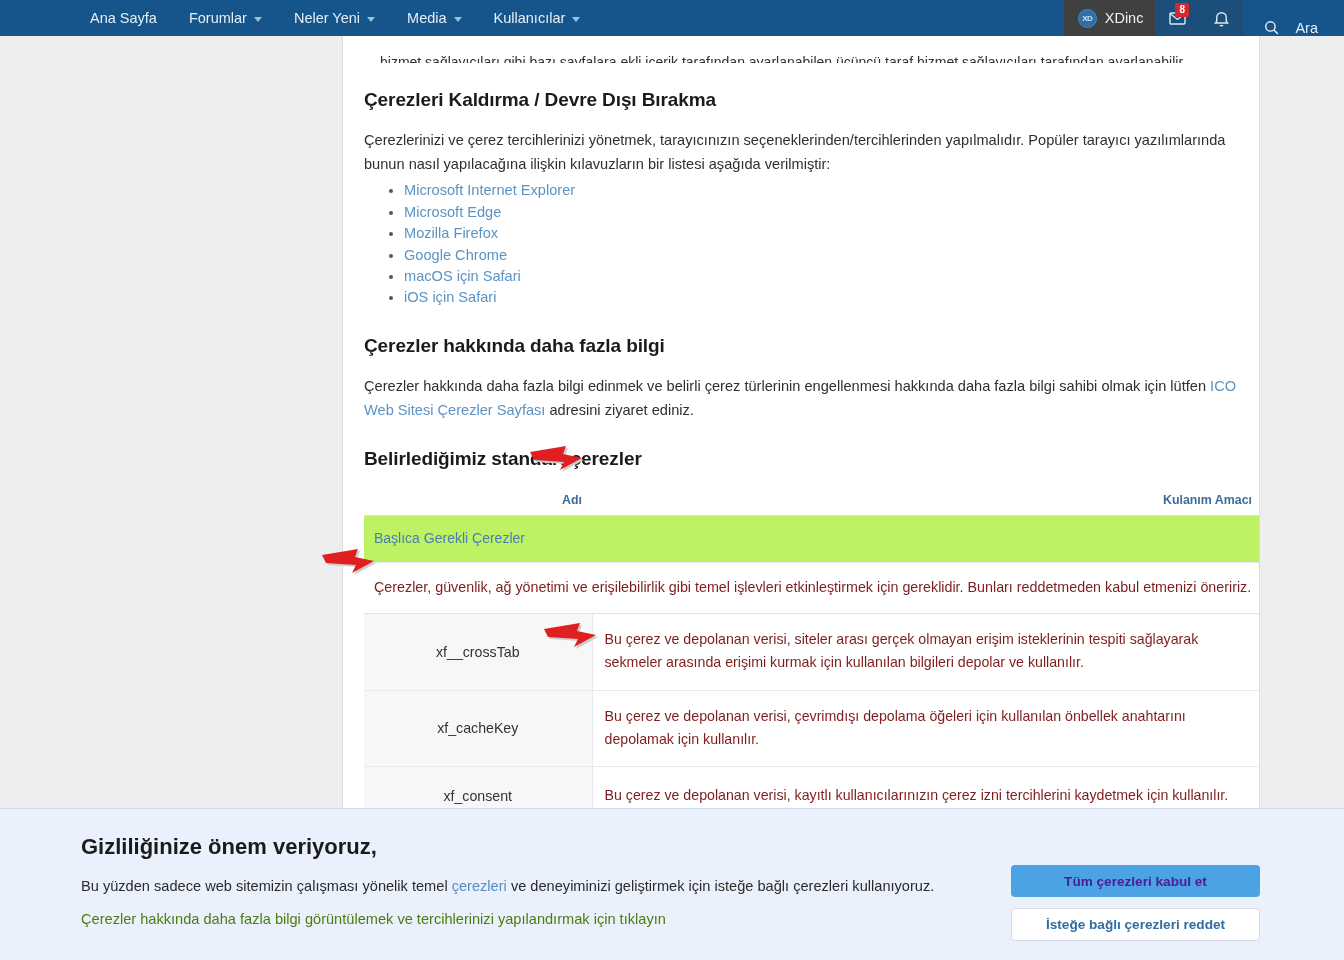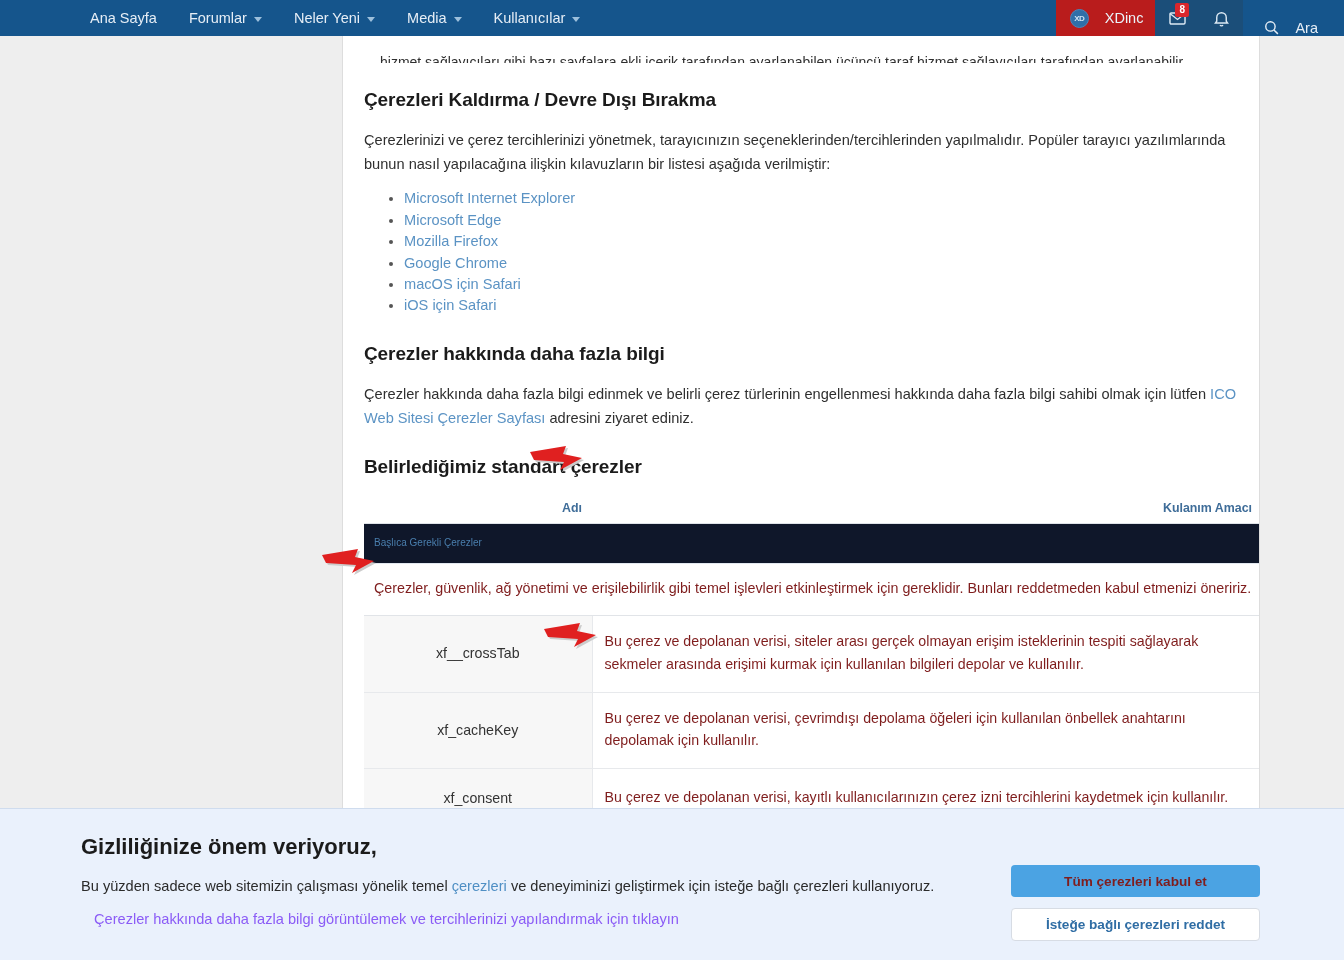--- a/index.html
+++ b/index.html
@@ -25,22 +25,22 @@
     padding:0 16px;
     color:#e6eef6; font-size:14.5px;
     cursor:pointer; white-space:nowrap;
   }
   .caret{
     width:0;height:0;border-left:4px solid transparent;border-right:4px solid transparent;
     border-top:5px solid #9dc0dc; display:inline-block; margin-top:2px;
   }
   .nav-right{ margin-left:auto; display:flex; align-items:stretch; }
   .nav-user{
-    display:flex; align-items:center; gap:16px; padding:0 12px 0 14px;
-    background:#b91c1c; color:#eaf2f8; font-size:14.5px; cursor:pointer;
+    display:flex; align-items:center; gap:8px; padding:0 12px 0 14px;
+    background:#404040; color:#eaf2f8; font-size:14.5px; cursor:pointer;
   }
   .avatar{
     width:19px;height:19px;border-radius:50%;
     background:#2f6fa8; color:#cfe3f3;
     font-size:8px; font-weight:bold;
     display:flex;align-items:center;justify-content:center;
     letter-spacing:-0.5px;
     border:1px solid #4a86bb;
   }
   .nav-icon-btn{
@@ -84,21 +84,21 @@
   h2.sec{
     font-size:19px; font-weight:bold; color:#1b1b1b;
     margin:26px 0 0 0; letter-spacing:-0.1px;
   }
   p.para{
     font-size:14.6px; color:#2f2f2f; line-height:1.62;
     margin:18px 0 0 0; max-width:890px;
   }
   a.lnk{ color:#5b93c4; text-decoration:none; }
 
-  ul.browsers{ margin:12px 0 0 0; padding-left:40px; }
+  ul.browsers{ margin:4px 0 0 0; padding-left:40px; }
   ul.browsers li{
     color:#555; font-size:14.6px; line-height:1.47; margin:0;
   }
   ul.browsers li a{ color:#5b93c4; text-decoration:none; }
 
   
   .cookie-table{
     margin-top:17px; width:898px;
     border-collapse:collapse;
     table-layout:fixed;
@@ -108,22 +108,22 @@
     text-align:right; padding:6px 10px 8px 10px;
     border-bottom:1px solid #dfe3e8;
   }
   .cookie-table th.c1{ width:228px; }
   .cookie-table td{
     font-size:14.2px; color:#7f1d1d; line-height:1.6;
     vertical-align:middle;
     border-bottom:1px solid #e7e9ec;
   }
   tr.group-row td{
-    background:#0f172a;
-    color:#4a7fae; font-size:10px;
+    background:#bef264;
+    color:#4a7fae; font-size:14px;
     padding:11px 10px 12px 10px;
     border-bottom:1px solid #e2e8ef;
   }
   tr.note-row td{
     padding:13px 10px 15px 10px;
     background:#ffffff; border-bottom:1px solid #e1e4e8;
     font-size:14.3px;
   }
   td.name-cell{
     background:#f7f7f7; text-align:center;
@@ -146,29 +146,29 @@
   .consent-title{
     position:absolute; left:81px; top:25px;
     font-size:22px; font-weight:bold; color:#1b1b1b;
   }
   .consent-body{
     position:absolute; left:81px; top:66px;
     font-size:14.6px; color:#2b2b2b; line-height:1.6;
   }
   .consent-body a{ color:#4f8fc4; text-decoration:none; }
   .consent-more{
-    position:absolute; left:94px; top:102px;
-    font-size:14.6px; color:#8b5cf6; text-decoration:none;
+    position:absolute; left:81px; top:102px;
+    font-size:14.6px; color:#4d7c0f; text-decoration:none;
   }
 
   .btn-accept{
     position:absolute; left:1011px; top:56px;
     width:249px; height:32px;
     background:#4ba3e3; border:none; border-radius:4px;
-    color:#7f1d1d; font-size:13.6px; font-weight:bold;
+    color:#4c1d95; font-size:13.6px; font-weight:bold;
     font-family:"Liberation Sans", sans-serif;
     cursor:pointer;
   }
   .btn-reject{
     position:absolute; left:1011px; top:99px;
     width:249px; height:33px;
     background:#ffffff; border:1px solid #d7dce4; border-radius:4px;
     color:#2f6da4; font-size:13.6px; font-weight:bold;
     font-family:"Liberation Sans", sans-serif;
     cursor:pointer;

